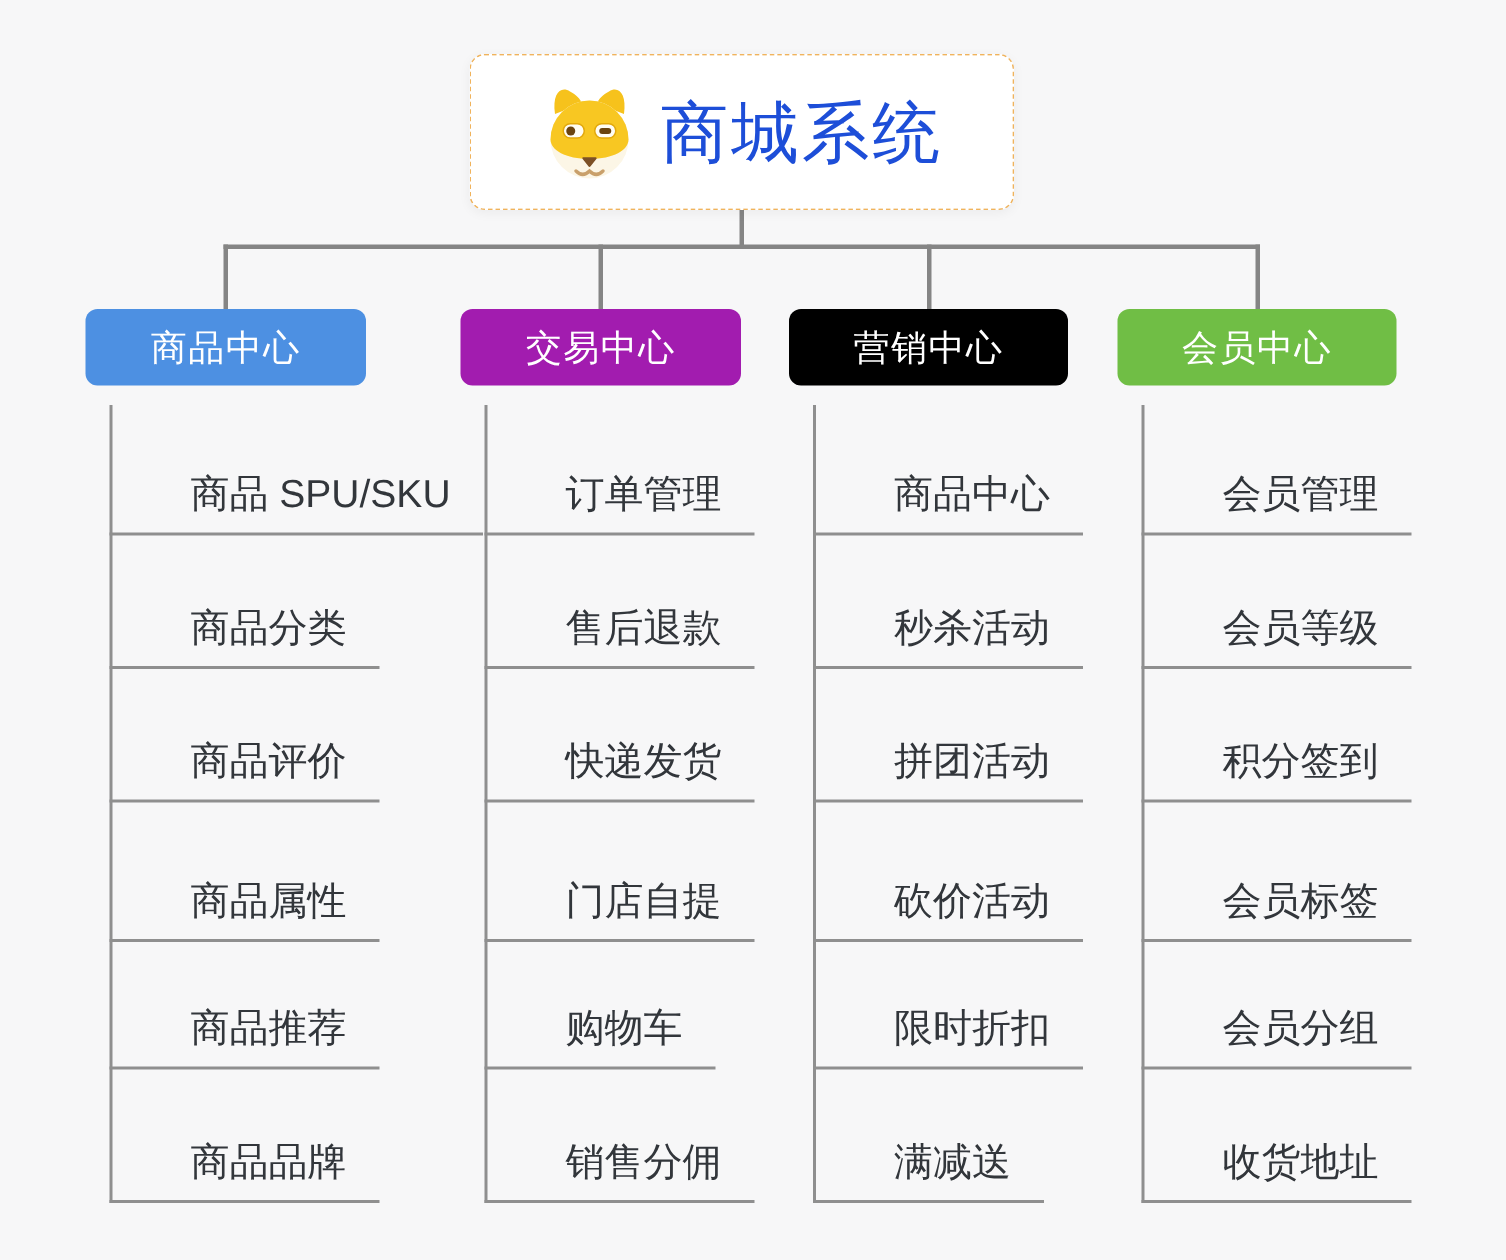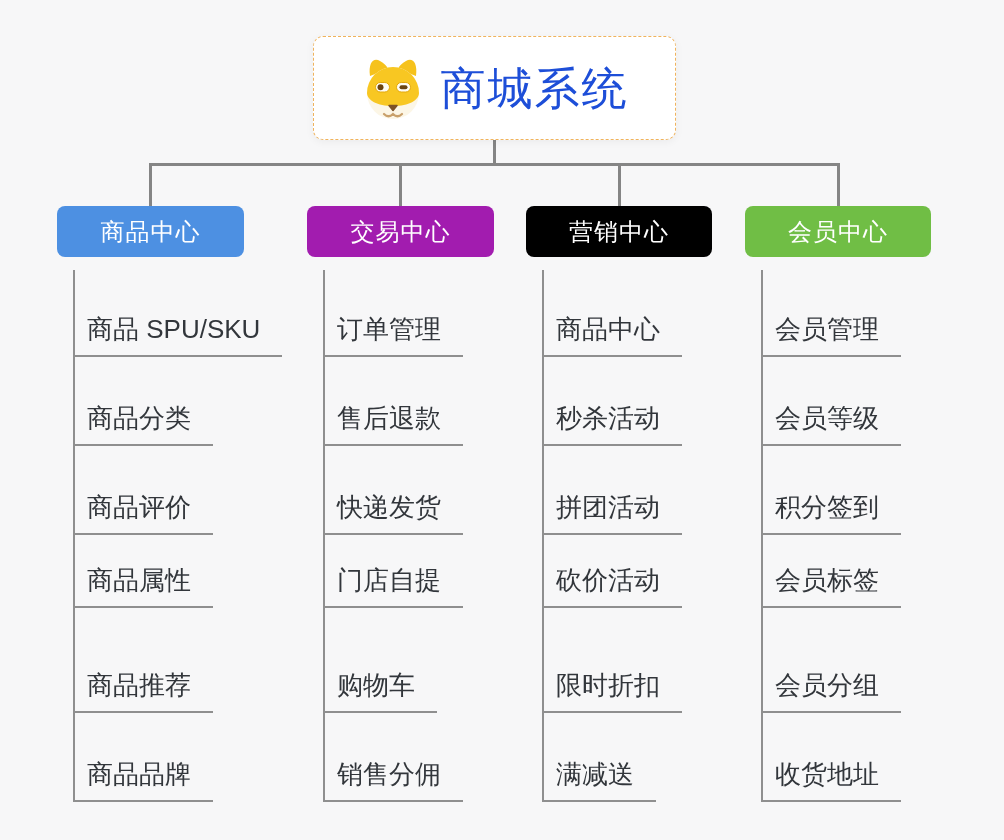--- a/index.html
+++ b/index.html
@@ -47,28 +47,28 @@
   }
   .trunk{
     position:absolute;left:16px;top:64px;width:2px;height:532px;
     background:#8f8f8f;
   }
   .sub-topics{list-style:none;margin:0;padding:0;}
   .sub-topics li{
     position:absolute;left:16px;
     white-space:nowrap;width:max-content;
     font-size:26px;line-height:36px;color:#32363B;
-    padding:0 22px 8px 14px;
+    padding:0 22px 8px 54px;
     border-bottom:2px solid #8f8f8f;
     cursor:pointer;
   }
   .sub-topics li:nth-child(1){top:105px}
   .sub-topics li:nth-child(2){top:194px}
   .sub-topics li:nth-child(3){top:283px}
-  .sub-topics li:nth-child(4){top:356px}
+  .sub-topics li:nth-child(4){top:376px}
   .sub-topics li:nth-child(5){top:461px}
   .sub-topics li:nth-child(6){top:550px}
 </style>
 </head>
 <body style="background: rgb(247, 247, 248);">
 
 <div class="canvas">
 
   <div class="line stub"></div>
   <div class="line hbar"></div>

